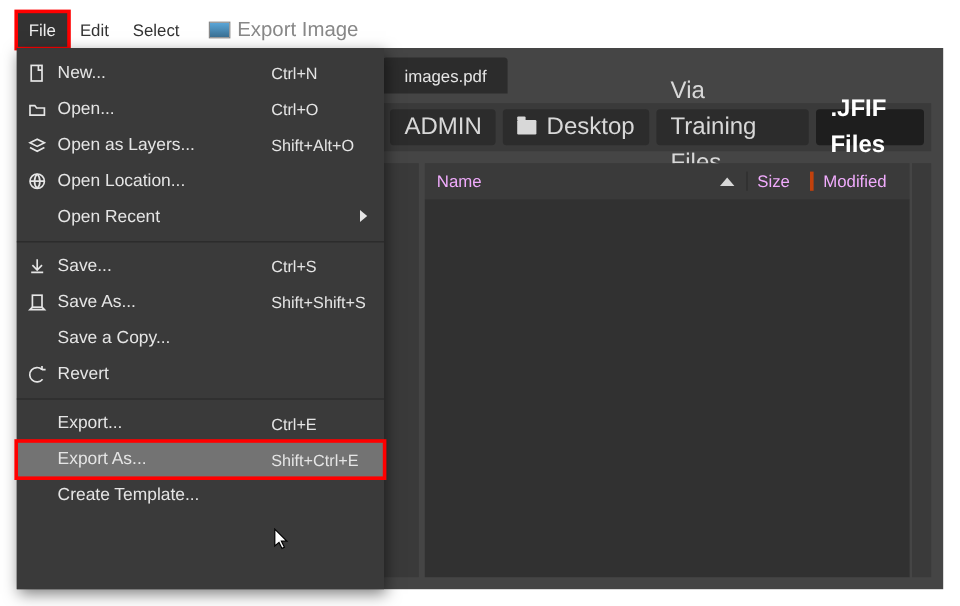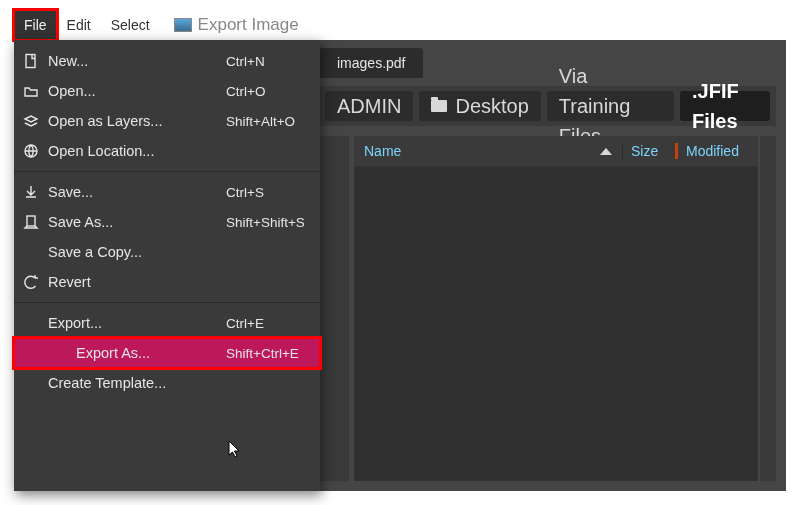--- a/index.html
+++ b/index.html
@@ -11,30 +11,30 @@
   .title-icon{width:18px;height:14px;margin:0 6px 0 14px;background:linear-gradient(#5aa6d8,#3a6f92);border:1px solid #888;}
   .title-text{font-size:17px;color:#888;}
   .workspace{position:absolute;left:14px;top:40px;right:14px;bottom:14px;background:#454545;}
   .tab{position:absolute;left:305px;top:8px;height:30px;background:#2c2c2c;padding:0 18px;line-height:30px;color:#e5e5e5;font-size:14px;border-radius:3px 3px 0 0;}
   .tbar{position:absolute;left:305px;right:10px;top:46px;height:40px;background:#3a3a3a;display:flex;align-items:center;gap:6px;padding:0 6px;}
   .crumb{height:30px;padding:0 12px;line-height:30px;background:#2c2c2c;color:#d8d8d8;font-size:20px;border-radius:3px;display:flex;align-items:center;gap:8px;}
   .crumb.active{background:#1e1e1e;color:#fff;font-weight:bold;justify-content:flex-end;}
   .folder-ico{width:16px;height:12px;background:#d8d8d8;border-radius:1px;position:relative;}
   .folder-ico::before{content:"";position:absolute;top:-3px;left:0;width:7px;height:3px;background:#d8d8d8;border-radius:1px 1px 0 0;}
   .lpanel{position:absolute;left:305px;top:96px;width:30px;bottom:10px;background:#3a3a3a;}
-  .listhdr{position:absolute;left:340px;right:28px;top:96px;height:30px;background:#3a3a3a;display:flex;align-items:center;color:#7dd3fc;font-size:14px;}
+  .listhdr{position:absolute;left:340px;right:28px;top:96px;height:30px;background:#3a3a3a;display:flex;align-items:center;color:#f0abfc;font-size:14px;}
   .col-name{flex:1;padding-left:10px;display:flex;align-items:center;justify-content:space-between;padding-right:10px;border-right:1px solid #2c2c2c;}
   .sort-caret{width:0;height:0;border-left:6px solid transparent;border-right:6px solid transparent;border-bottom:7px solid #d8d8d8;}
   .col-size{width:55px;padding-left:8px;border-right:3px solid #c2410c;}
   .col-mod{width:80px;padding-left:8px;}
   .listbody{position:absolute;left:340px;right:28px;top:126px;bottom:10px;background:#313131;}
   .rstrip{position:absolute;right:10px;top:96px;width:16px;bottom:10px;background:#3a3a3a;}
   .dropdown{position:absolute;left:0;top:0;width:306px;bottom:0;background:#3a3a3a;box-shadow:2px 4px 12px rgba(0,0,0,.5);padding:6px 0;}
   .mi{height:30px;display:flex;align-items:center;color:#e5e5e5;font-size:14.5px;position:relative;}
-  .mi.hl{background:#be185d;outline:3px solid #ff0000;outline-offset:-1px;gap:28px;}
+  .mi.hl{background:#737373;outline:3px solid #ff0000;outline-offset:-1px;}
   .mi .ico{width:34px;display:flex;align-items:center;justify-content:center;}
   .mi .lbl{flex:1;}
   .mi .accel{width:94px;padding-right:12px;font-size:13.5px;color:#e5e5e5;}
   .mi .sub{width:94px;text-align:right;padding-right:14px;}
   .chev{display:inline-block;width:0;height:0;border-top:5px solid transparent;border-bottom:5px solid transparent;border-left:6px solid #e5e5e5;}
   .sep{height:1px;background:#2a2a2a;margin:5px 0;}
   .cursor{position:absolute;left:214px;top:400px;width:14px;height:20px;pointer-events:none;}
   svg{display:block;}
   .g{stroke:#e5e5e5;fill:none;stroke-width:1.4;}
 </style>
@@ -114,20 +114,25 @@
       <div class="mi">
         <span class="ico">
             <svg width="16" height="16">
               <circle class="g" cx="8" cy="8" r="6"></circle>
               <path class="g" d="M2 8h12M8 2c3 3 3 9 0 12M8 2c-3 3-3 9 0 12"></path>
             </svg>
           </span>
         <span class="lbl">Open Location...</span>
         <span class="accel"></span>
       </div>
+      <div class="mi">
+        <span class="ico"></span>
+        <span class="lbl">Open Recent</span>
+        <span class="sub"><span class="chev"></span></span>
+      </div>
 
       <div class="sep"></div>
 
       <div class="mi">
         <span class="ico">
             <svg width="16" height="16">
               <path class="g" d="M8 2v8M4 7l4 4 4-4M3 13h10"></path>
             </svg>
           </span>
         <span class="lbl">Save...</span>

